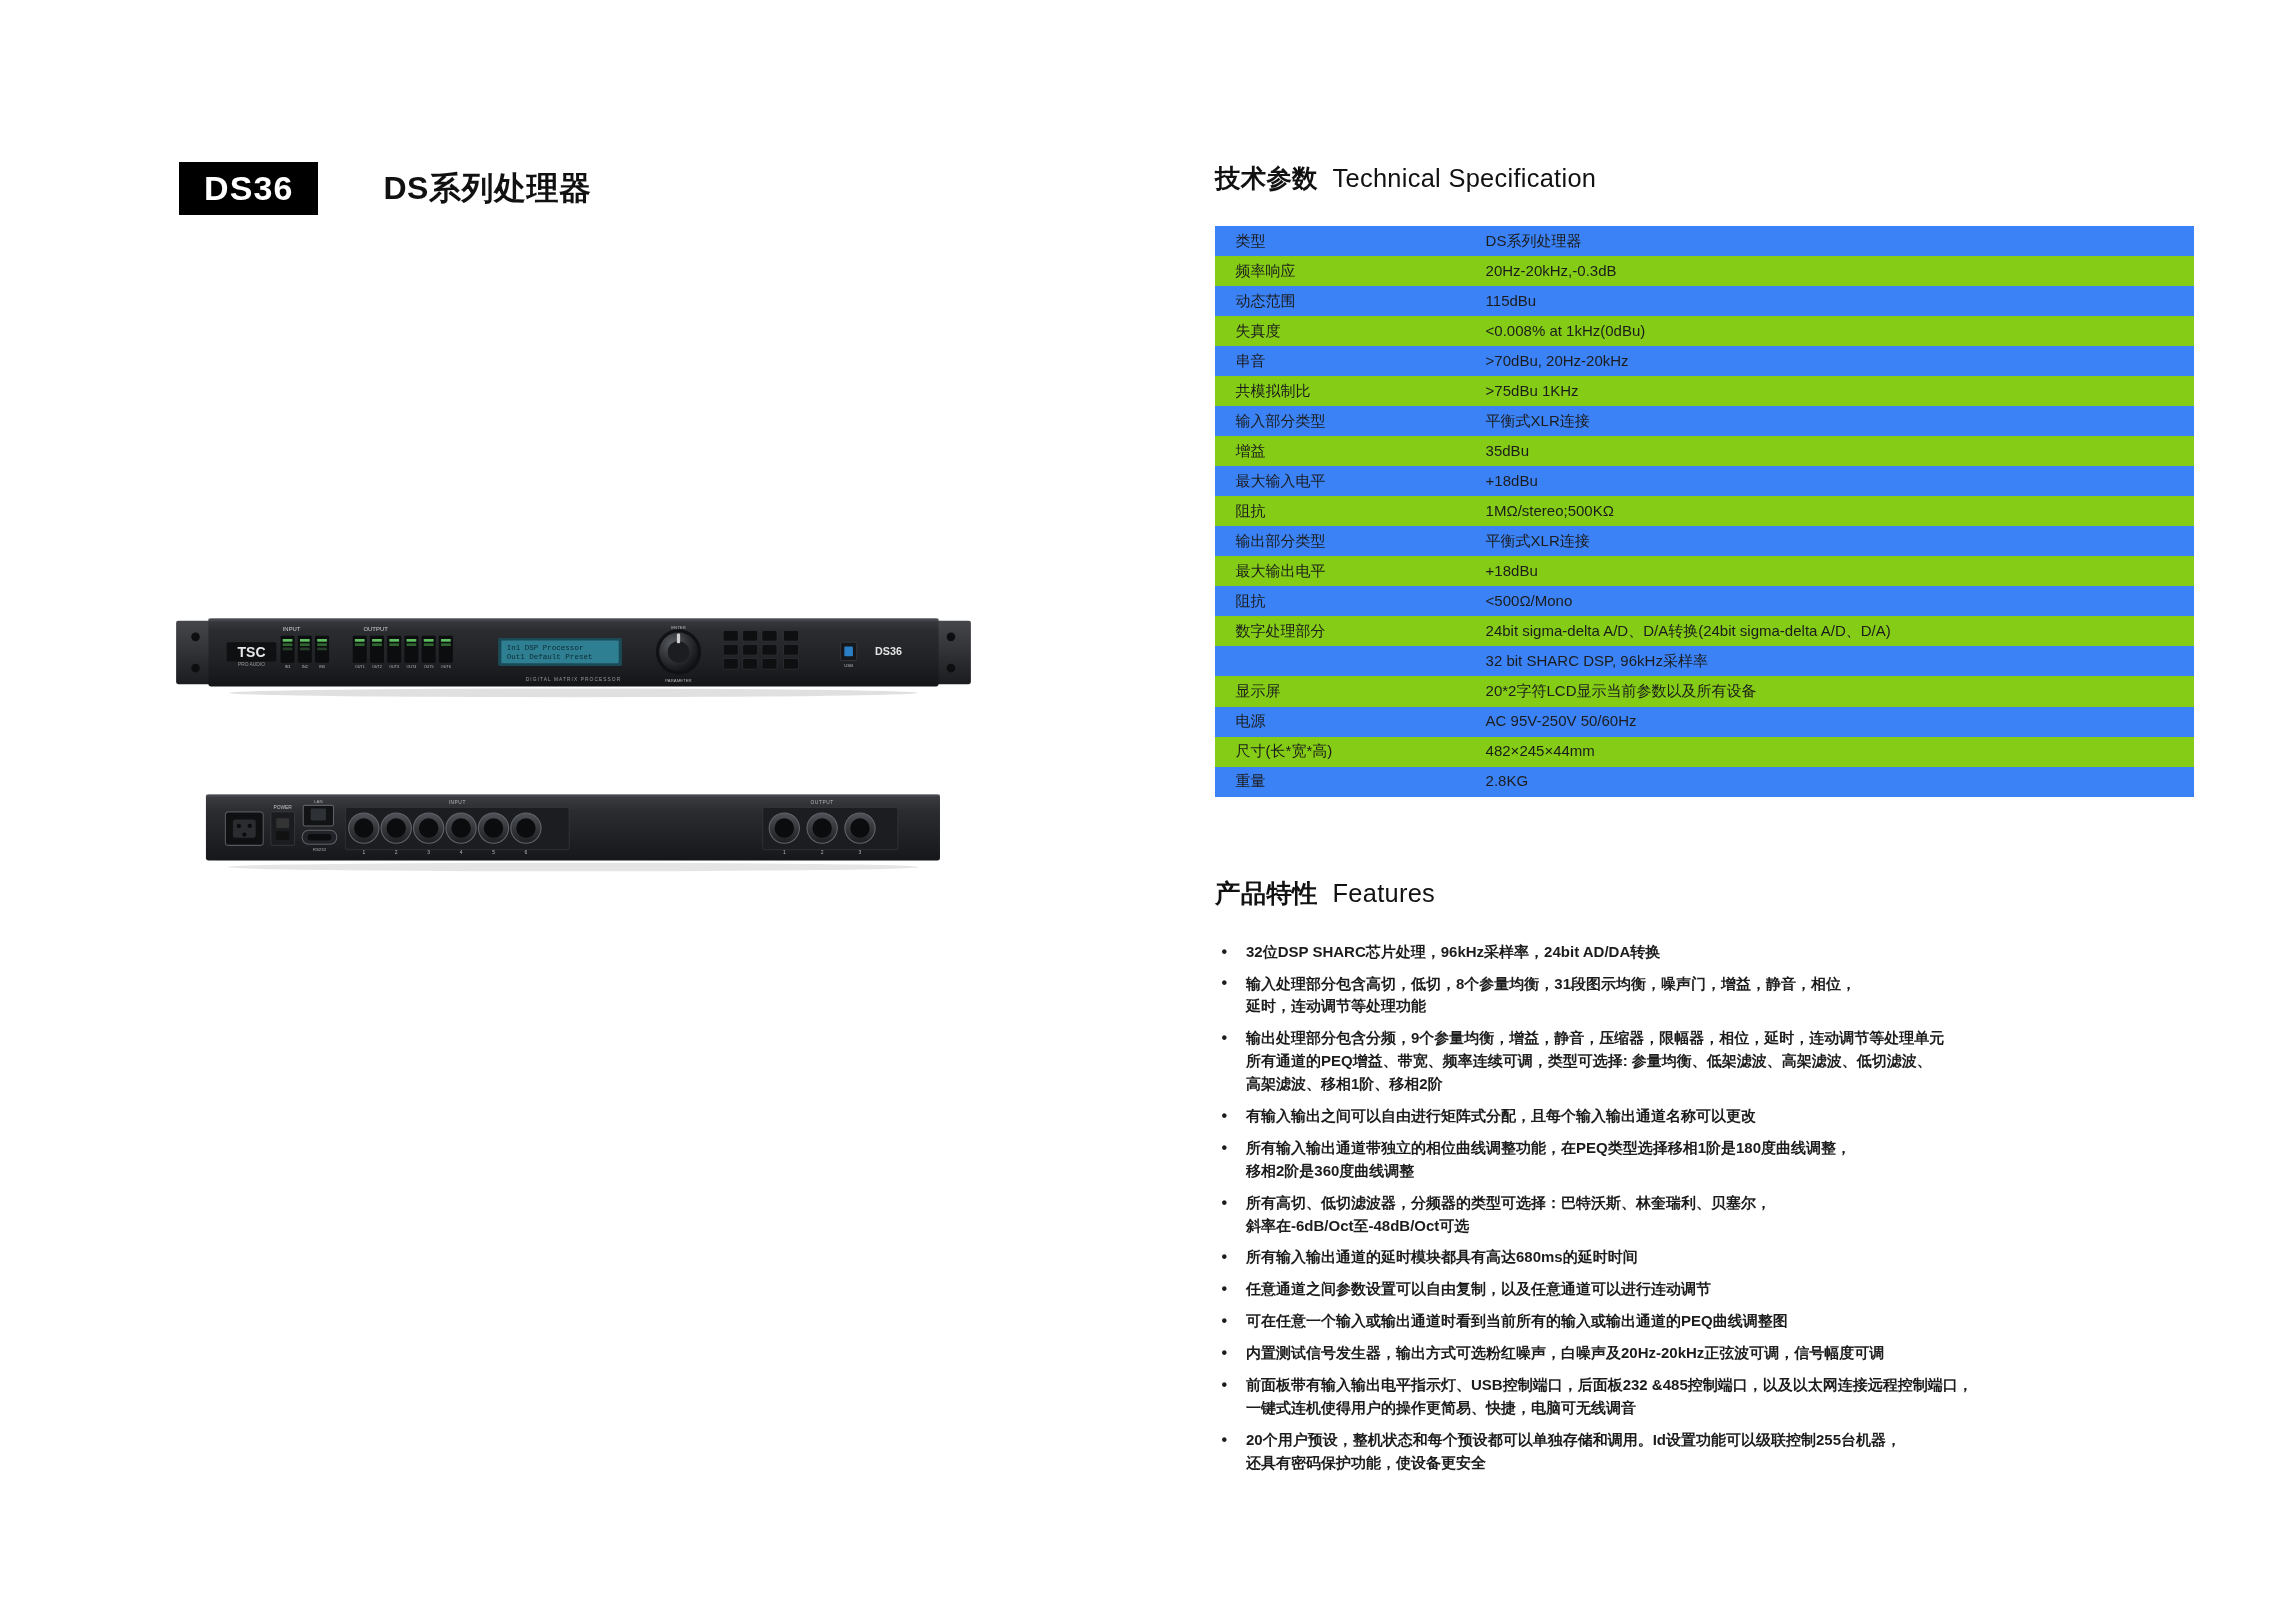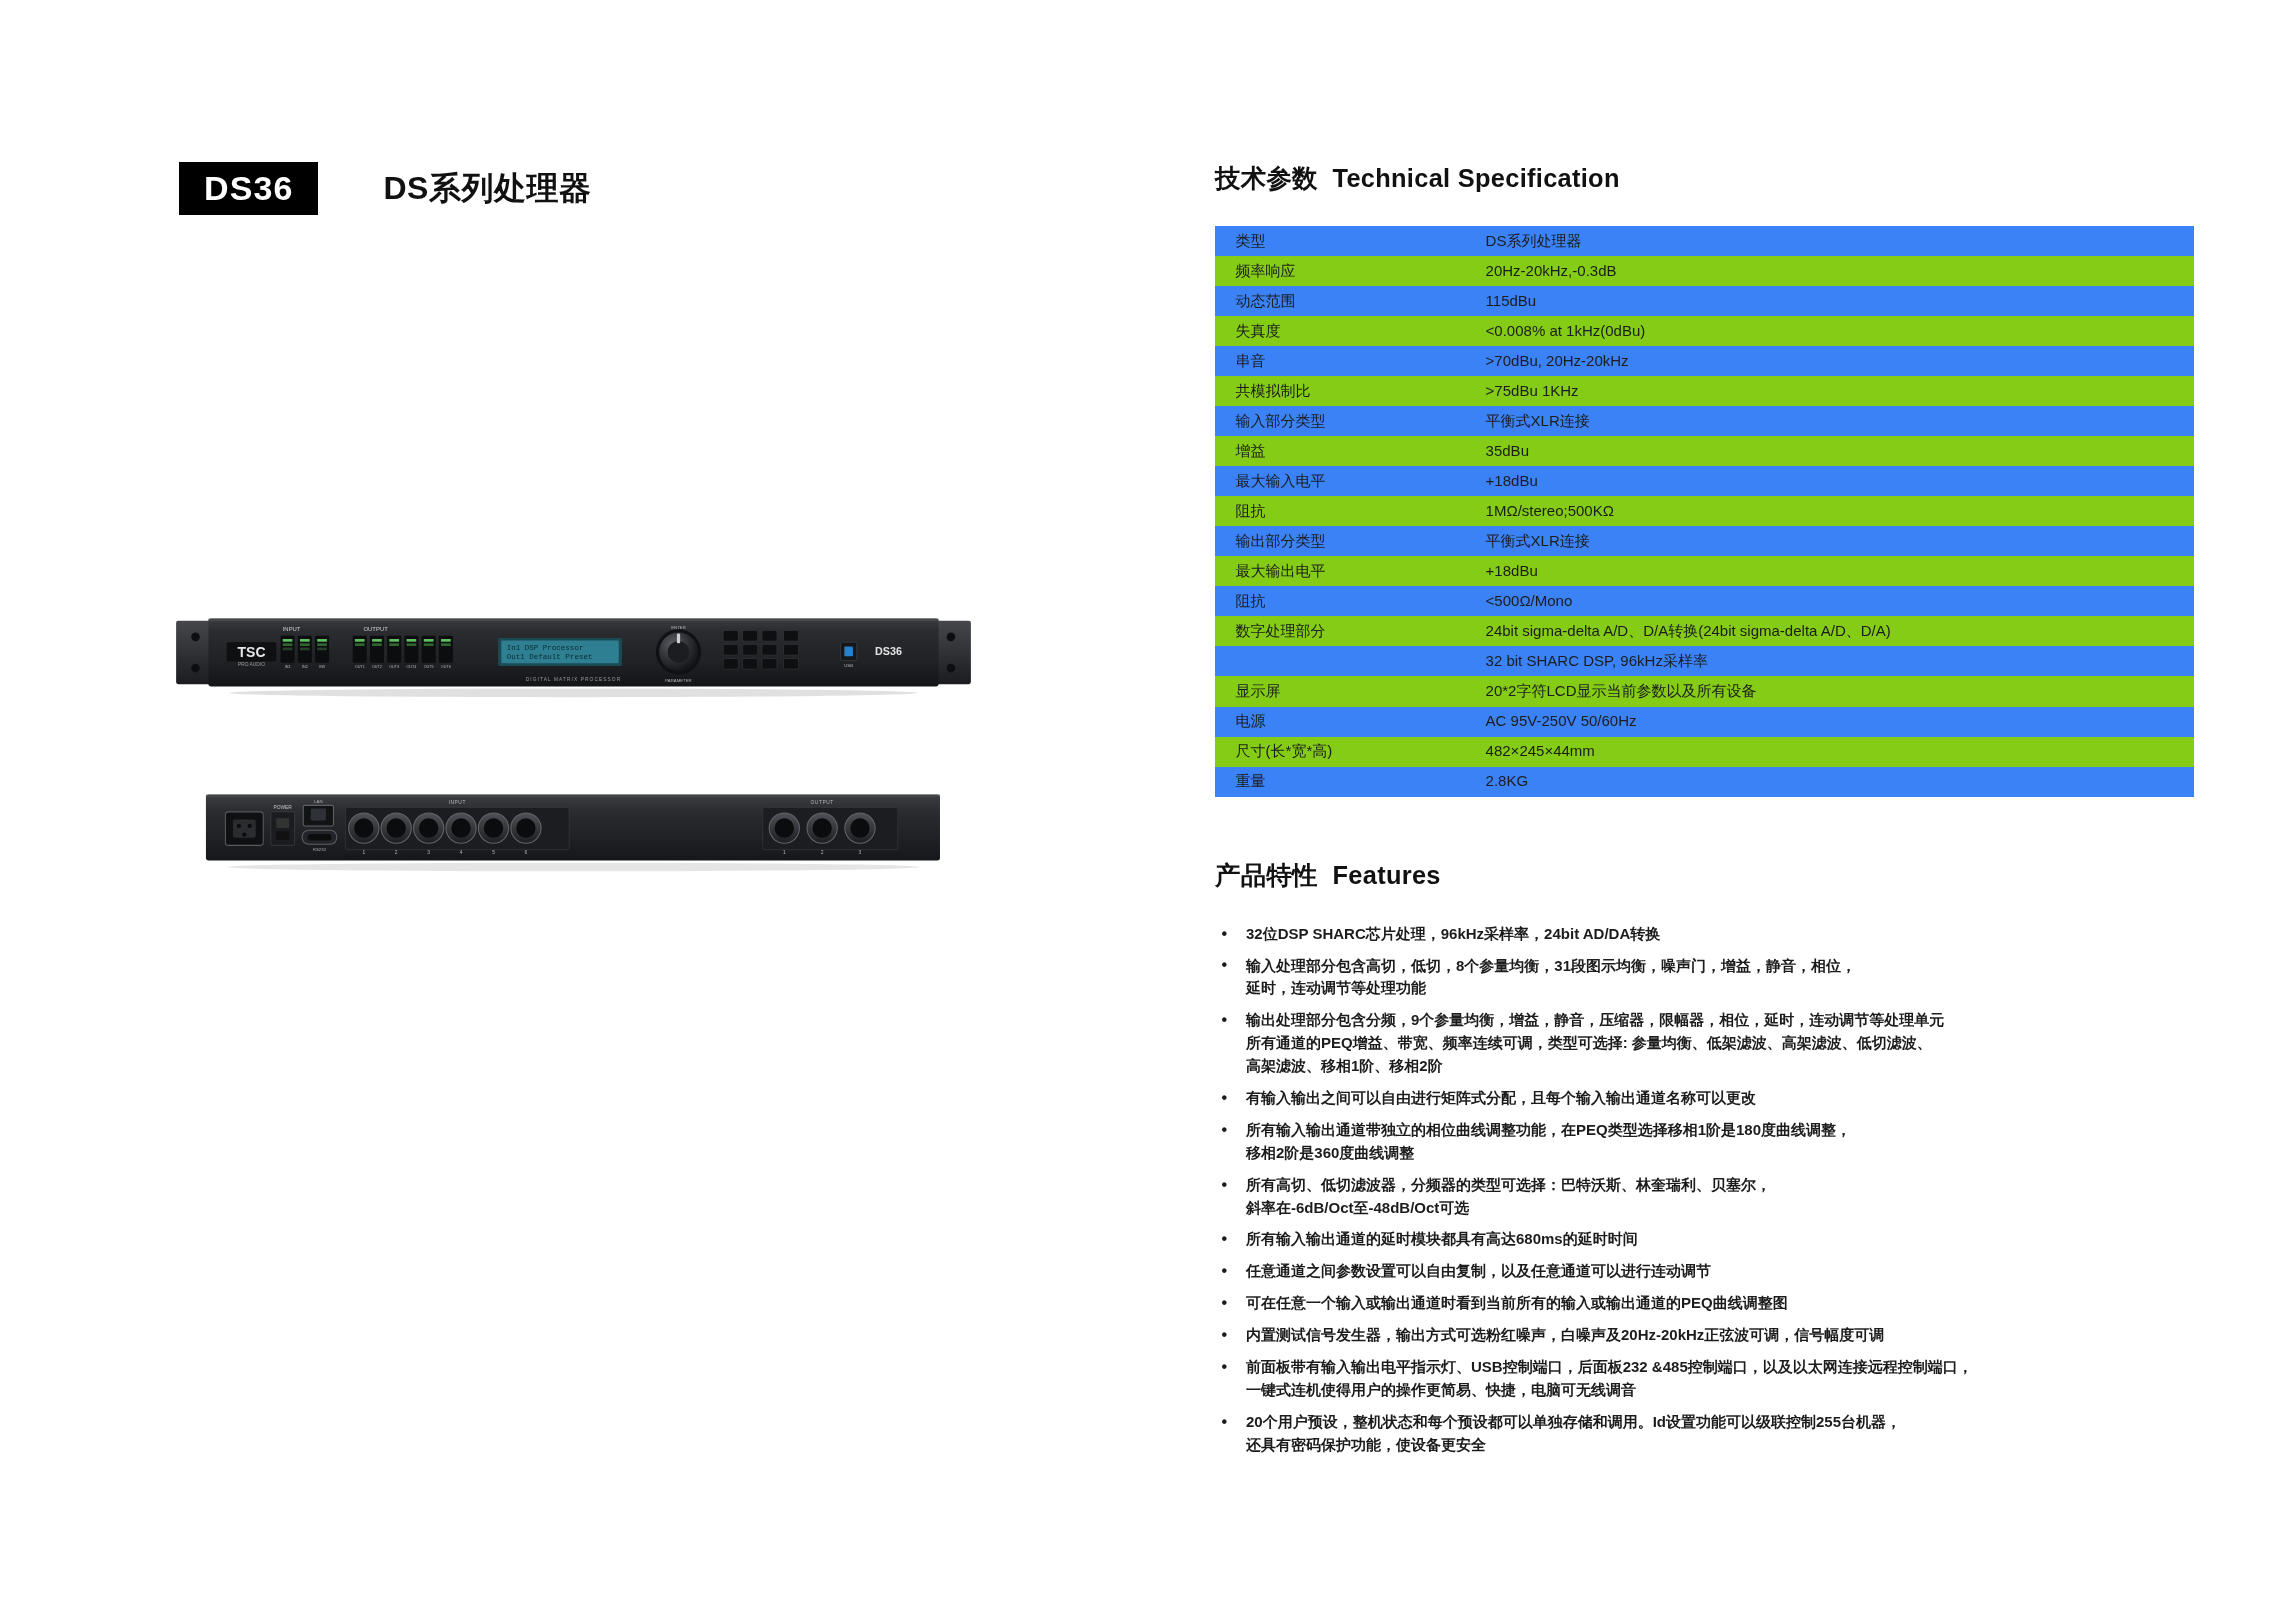--- a/index.html
+++ b/index.html
@@ -74,21 +74,21 @@
     width: 979px;
   }
   .section-head {
     font-size: 25.4px;
     font-weight: bold;
     color: #111111;
     margin: 0 0 30px 0;
     letter-spacing: 0.3px;
   }
   .section-head .en {
-    font-weight: bold;
+    font-weight: normal;
   }
 
   
   table.spec {
     border-collapse: collapse;
     width: 979px;
     table-layout: fixed;
   }
   table.spec td {
     font-size: 15px;
@@ -106,21 +106,21 @@
   }
   table.spec tr.shade td {
     background: #3b82f6;
   }
   table.spec tr.plain td {
     background: #84cc16;
   }
 
   
   .features-head {
-    margin-top: 62px;
+    margin-top: 80px;
   }
   ul.features {
     list-style: none;
     margin: 0;
     padding: 0;
     width: 979px;
   }
   ul.features > li {
     position: relative;
     padding-left: 31px;

